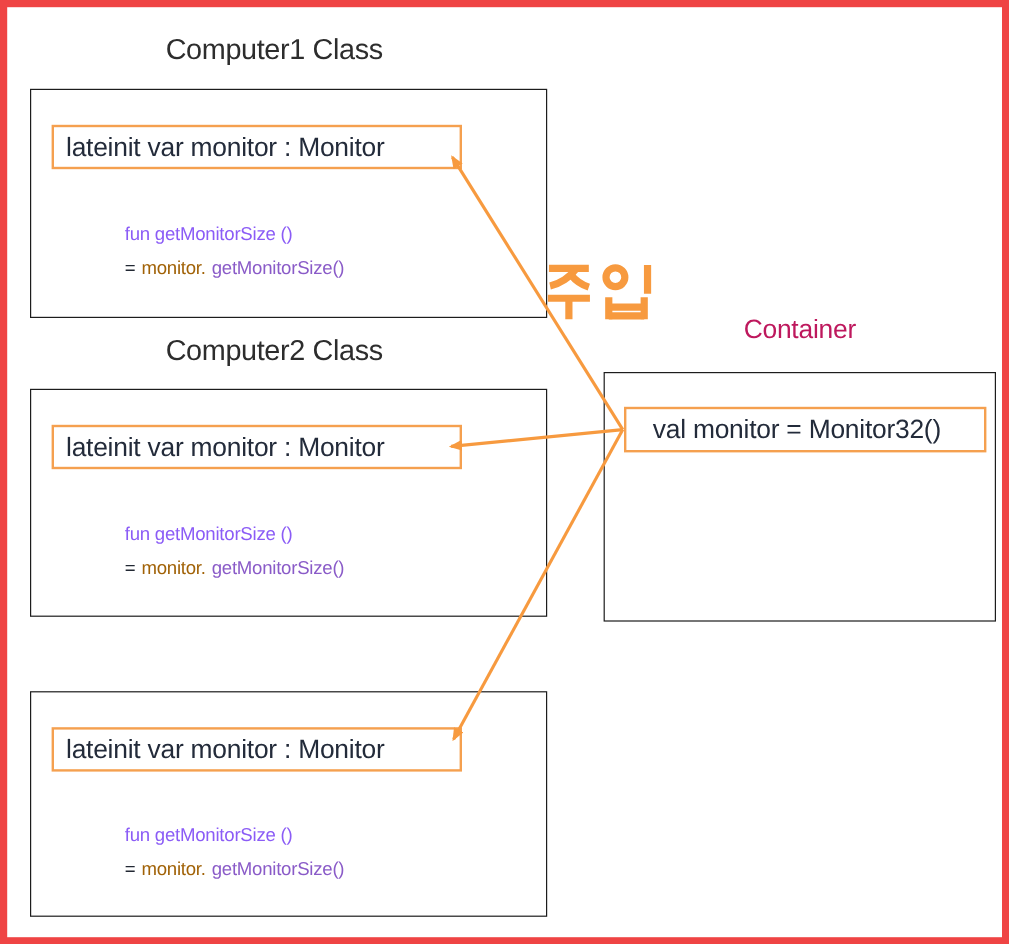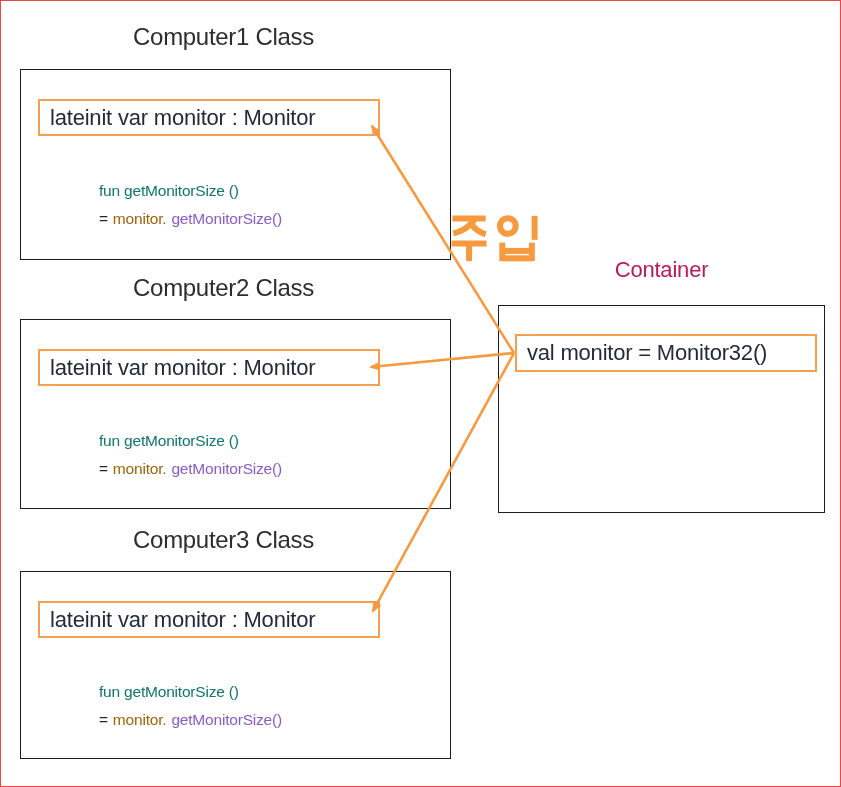--- a/index.html
+++ b/index.html
@@ -1,35 +1,35 @@
 <!DOCTYPE html>
 <html><head>
 <meta charset="utf-8">
 <style>
   html,body{margin:0;padding:0;background:#fff;}
   .frame{
     position:relative;width:841px;height:787px;box-sizing:border-box;
-    border:1px solid #ef4444;background:#fff;overflow:hidden;
+    border:6px solid #ef4444;background:#fff;overflow:hidden;
     font-family:"Liberation Sans","DejaVu Sans",sans-serif;
   }
   .abs{position:absolute;}
   .cls-title{
     left:7px;width:431px;text-align:center;font-size:24px;color:#2d2d2d;
     letter-spacing:-0.3px;
   }
   .cls-box{
     left:19px;width:431px;box-sizing:border-box;border:1.5px solid #1c1c1c;background:#fff;
   }
   .field-box{
     left:17px;top:29px;width:342px;height:37px;box-sizing:border-box;
     border:2px solid #F5A04F;background:#fff;
     font-size:22px;color:#232B3A;line-height:33px;padding-left:10px;
     letter-spacing:-0.2px;white-space:nowrap;
   }
-  .code-sig{left:78px;color:#0f766e;font-size:15.5px;white-space:nowrap;letter-spacing:-0.2px;}
+  .code-sig{left:78px;color:#8b5cf6;font-size:15.5px;white-space:nowrap;letter-spacing:-0.2px;}
   .code-body{left:78px;font-size:15.5px;white-space:nowrap;letter-spacing:-0.2px;}
   .code-body .eq{color:#222833;margin-right:5px;}
   .code-body .recv{color:#a16207;margin-right:5px;}
   .code-body .call{color:#8A5BC8;text-align:right;}
   .t1{top:22px;} .b1{top:68px;height:191px;}
   .t2{top:273px;} .b2{top:318px;height:190px;}
   .t3{top:525px;} .b3{top:570px;height:188px;}
   .sig1{top:112px;} .body1{top:140px;}
   .sig2{top:112px;} .body2{top:140px;}
   .sig3{top:111px;} .body3{top:139px;}
@@ -37,21 +37,21 @@
     left:497px;top:256px;width:327px;text-align:center;
     font-size:22px;color:#be185d;letter-spacing:-0.2px;
   }
   .container-box{
     left:497px;top:304px;width:327px;height:208px;box-sizing:border-box;
     border:1.5px solid #1c1c1c;background:#fff;
   }
   .binding-box{
     left:16px;top:28px;width:302px;height:38px;box-sizing:border-box;
     border:2px solid #F5A04F;background:#fff;
-    font-size:22px;color:#232B3A;line-height:34px;padding-left:10px;
+    font-size:22px;color:#232B3A;line-height:34px;padding-left:22px;
     letter-spacing:-0.2px;white-space:nowrap;
   }
   .arrow-layer{left:0;top:0;width:841px;height:787px;pointer-events:none;}
   .hangul{left:447px;top:213px;width:92px;height:48px;pointer-events:none;}
 </style>
 </head>
 <body>
 
 <div class="frame">
 
@@ -66,21 +66,20 @@
 
   <div class="abs cls-title t2">Computer2 Class</div>
   <div class="abs cls-box b2">
     <div class="abs field-box">lateinit var monitor : Monitor</div>
     <div class="abs code-sig sig2">fun getMonitorSize ()</div>
     <div class="abs code-body body2">
       <span class="eq">=</span><span class="recv">monitor.</span><span class="call">getMonitorSize()</span>
     </div>
   </div>
 
-  <div class="abs cls-title t3">Computer3 Class</div>
   <div class="abs cls-box b3">
     <div class="abs field-box">lateinit var monitor : Monitor</div>
     <div class="abs code-sig sig3">fun getMonitorSize ()</div>
     <div class="abs code-body body3">
       <span class="eq">=</span><span class="recv">monitor.</span><span class="call">getMonitorSize()</span>
     </div>
   </div>
 
   <div class="abs container-label">Container</div>
   <div class="abs container-box">

